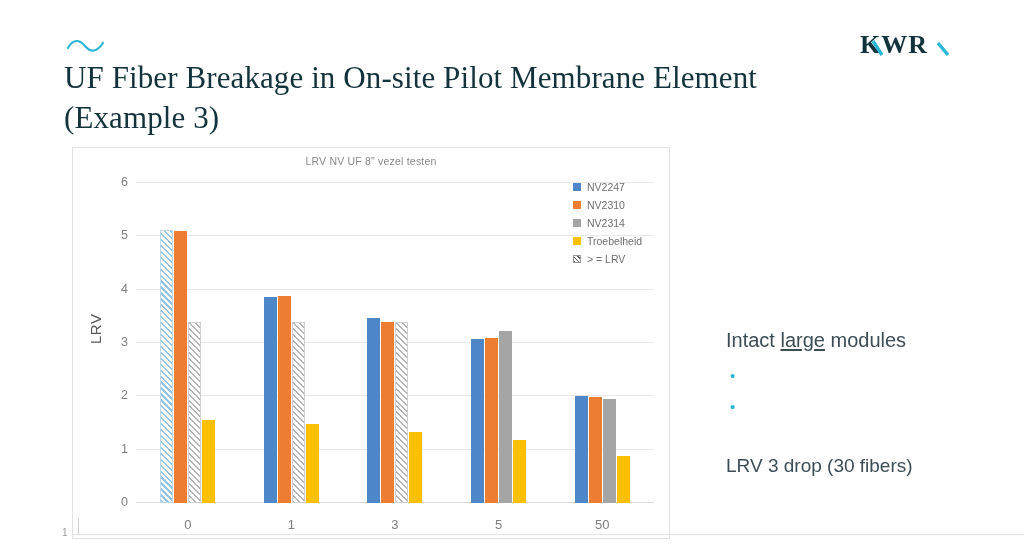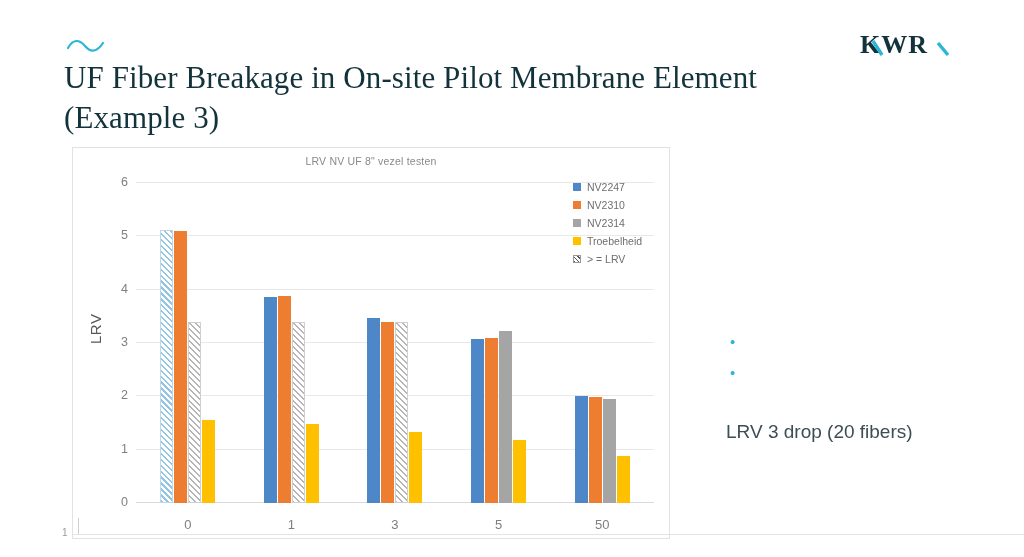--- a/index.html
+++ b/index.html
@@ -351,26 +351,29 @@
         <span class="legend-label">Troebelheid</span>
       </div>
       <div class="legend-row">
         <span class="legend-swatch hatch"></span>
         <span class="legend-label">&gt; =  LRV</span>
       </div>
     </div>
 </div>
 
 <div class="notes">
+  <div class="notes-head">
+    <span>Intact </span><u>large</u><span> modules</span>
+  </div>
   <div id="bullets">
       <div class="bullet-row">
         <span class="bullet-dot">•</span>
       </div>
       <div class="bullet-row">
         <span class="bullet-dot">•</span>
       </div>
     </div>
-  <div class="notes-tail">LRV 3 drop (20 fibers)</div>
+  <div class="notes-tail">LRV 3 drop (30 fibers)</div>
 </div>
 
 <div class="slide-num">1</div>
 <div class="artifact-v"></div>
 <div class="artifact-h"></div>
 
 </body></html>

